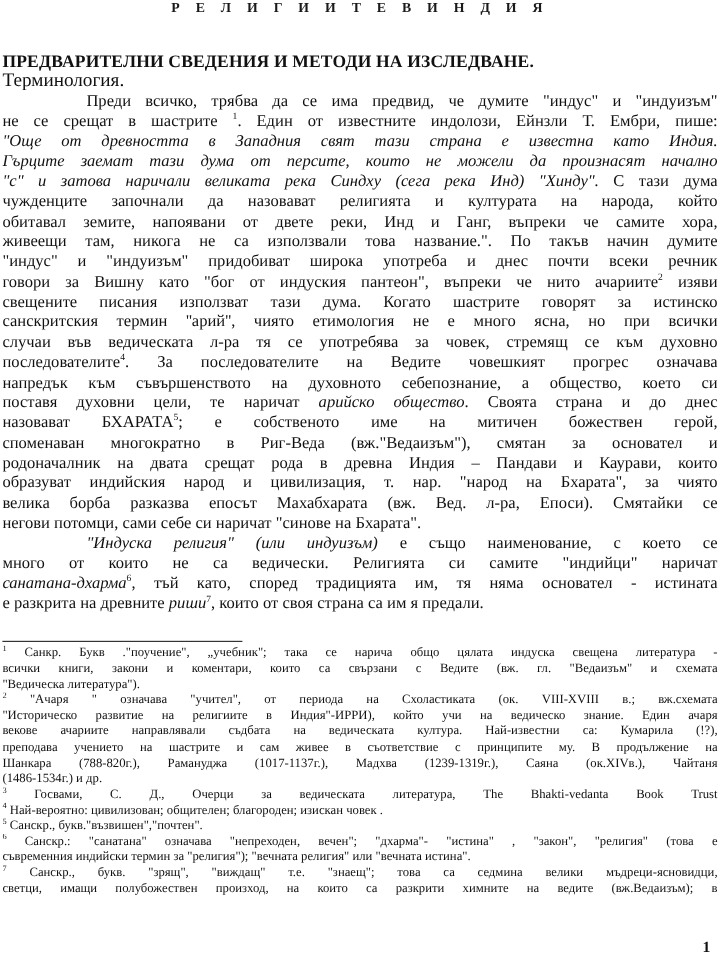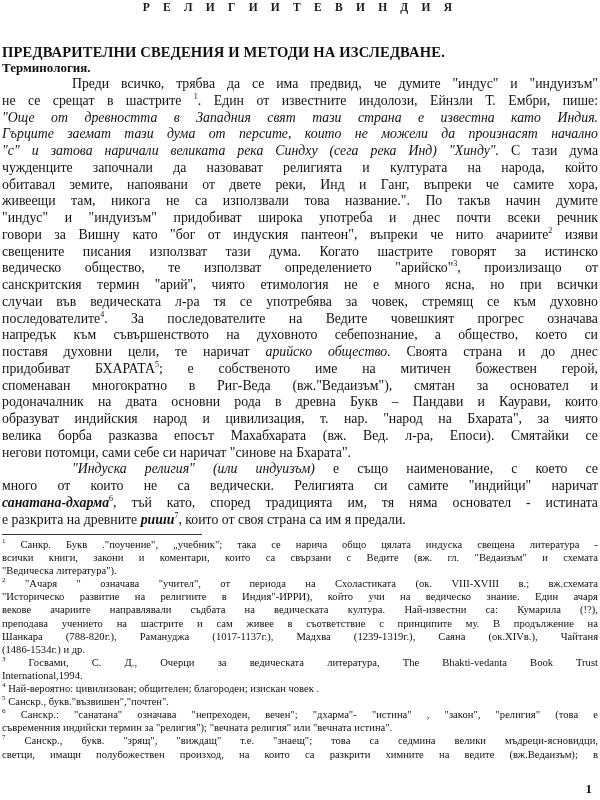--- a/index.html
+++ b/index.html
@@ -14,33 +14,33 @@
     position: absolute; left: 0; top: 0; width: 600px; height: 14px;
     text-align: center; font-weight: bold; font-size: 11.5px;
     letter-spacing: 5.2px; line-height: 14px; color: #1a1a1a;
   }
   .heading {
     position: absolute; left: 2px; top: 44px; width: 596px;
     font-weight: bold; font-size: 14.6px; line-height: 16px; white-space: nowrap;
     letter-spacing: 0.15px;
   }
   .subheading {
-    position: absolute; left: 2px; top: 60px; font-weight: bold;
-    font-size: 13px; line-height: 15px; white-space: nowrap;
+    position: absolute; left: 2px; top: 60px; font-weight: normal;
+    font-size: 16px; line-height: 15px; white-space: nowrap;
   }
   .body-lines { position: absolute; left: 2px; top: 76px; width: 596px; }
   .line {
     height: 16.75px; line-height: 16.75px; font-size: 13.8px;
     text-align: justify; text-align-last: justify; white-space: nowrap;
     overflow: hidden;
   }
   .line.last { text-align-last: left; }
   .indent { padding-left: 70px; }
   .it { font-style: italic; }
-  .bi { font-style: italic; font-weight: bold; }
+  .bi { font-style: italic; font-weight: normal; }
   sup { font-size: 8px; line-height: 0; vertical-align: super; }
   .fn-sep {
     position: absolute; left: 2px; top: 534px; width: 200px; height: 1px;
     background: #333333;
   }
   .footnotes { position: absolute; left: 2px; top: 538px; width: 596px; }
   .fline {
     height: 13.1px; line-height: 13.1px; font-size: 10.6px;
     text-align: justify; text-align-last: justify; white-space: nowrap; overflow: hidden;
   }
@@ -65,29 +65,28 @@
     <div class="line"><span>не се срещат в шастрите</span> <sup>1</sup><span>. Един от известните индолози, Ейнзли Т. Ембри, пише:</span></div>
     <div class="line it"><span>"Още от древността в Западния свят тази страна е известна като Индия.</span></div>
     <div class="line it"><span>Гърците заемат тази дума от персите, които не можели да произнасят начално</span></div>
     <div class="line"><span class="it">"с" и затова наричали великата река Синдху (сега река Инд) "Хинду".</span> <span>С тази дума</span></div>
     <div class="line"><span>чужденците започнали да назовават религията и културата на народа, който</span></div>
     <div class="line"><span>обитавал земите, напоявани от двете реки, Инд и Ганг, въпреки че самите хора,</span></div>
     <div class="line"><span>живеещи там, никога не са използвали това название.".</span> <span>По такъв начин думите</span></div>
     <div class="line"><span>"индус" и "индуизъм" придобиват широка употреба и днес почти всеки речник</span></div>
     <div class="line"><span>говори за Вишну като "бог от индуския пантеон", въпреки че нито ачариите</span><sup>2</sup> <span>изяви</span></div>
     <div class="line"><span>свещените писания използват тази дума. Когато шастрите говорят за истинско</span></div>
-    <div class="line"><span>ведическо общество, те използват определението "арийско"</span><sup>3</sup><span>, произлизащо от</span></div>
     <div class="line"><span>санскритския термин ''арий'', чиято етимология не е много ясна, но при всички</span></div>
     <div class="line"><span>случаи във ведическата л-ра тя се употребява за човек, стремящ се към духовно</span></div>
     <div class="line"><span>последователите</span><sup>4</sup><span>. За последователите на Ведите човешкият прогрес означава</span></div>
     <div class="line"><span>напредък към съвършенството на духовното себепознание, а общество, което си</span></div>
     <div class="line"><span>поставя духовни цели, те наричат</span> <span class="it">арийско общество</span><span>. Своята страна и до днес</span></div>
-    <div class="line"><span>придобиват БХАРАТА</span><sup>5</sup><span>; е собственото име на митичен божествен герой,</span></div>
+    <div class="line"><span>назовават БХАРАТА</span><sup>5</sup><span>; е собственото име на митичен божествен герой,</span></div>
     <div class="line"><span>споменаван многократно в Риг-Веда (вж."Ведаизъм"), смятан за основател и</span></div>
-    <div class="line"><span>родоначалник на двата основни рода в древна Букв – Пандави и Каурави, които</span></div>
+    <div class="line"><span>родоначалник на двата срещат рода в древна Индия – Пандави и Каурави, които</span></div>
     <div class="line"><span>образуват индийския народ и цивилизация, т. нар. "народ на Бхарата", за чиято</span></div>
     <div class="line"><span>велика борба разказва епосът Махабхарата (вж. Вед. л-ра, Епоси). Смятайки се</span></div>
     <div class="line last"><span>негови потомци, сами себе си наричат "синове на Бхарата".</span></div>
     <div class="line indent"><span class="it">"Индуска религия" (или индуизъм)</span> <span>е също наименование, с което се</span></div>
     <div class="line"><span>много от които не са ведически. Религията си самите "индийци" наричат</span></div>
     <div class="line"><span class="bi">санатана-дхарма</span><sup>6</sup><span>, тъй като, според традицията им, тя няма основател - истината</span></div>
     <div class="line last"><span>е разкрита на древните</span> <span class="bi">риши</span><sup>7</sup><span>, които от своя страна са им я предали.</span></div>
   </div>
 
   <div class="fn-sep"></div>
@@ -96,21 +95,20 @@
     <div class="fline"><sup>1</sup> <span>Санкр. Букв ."поучение", „учебник"; така се нарича общо цялата индуска свещена литература -</span></div>
     <div class="fline"><span>всички книги, закони и коментари, които са свързани с Ведите (вж. гл. "Ведаизъм" и схемата</span></div>
     <div class="fline last"><span>"Ведическа литература").</span></div>
     <div class="fline"><sup>2</sup> <span>"Ачаря " означава "учител", от периода на Схоластиката (ок. VIII-XVIII в.; вж.схемата</span></div>
     <div class="fline"><span>"Историческо развитие на религиите в Индия"-ИРРИ), който учи на ведическо знание. Един ачаря</span></div>
     <div class="fline"><span>векове ачариите направлявали съдбата на ведическата култура. Най-известни са: Кумарила (!?),</span></div>
     <div class="fline"><span>преподава учението на шастрите и сам живее в съответствие с принципите му. В продължение на</span></div>
     <div class="fline"><span>Шанкара (788-820г.), Рамануджа (1017-1137г.), Мадхва (1239-1319г.), Саяна (ок.XIVв.), Чайтаня</span></div>
     <div class="fline last"><span>(1486-1534г.) и др.</span></div>
     <div class="fline"><sup>3</sup> <span>Госвами, С. Д., Очерци за ведическата литература, The Bhakti-vedanta Book Trust</span></div>
-    <div class="fline last"><span>International,1994.</span></div>
     <div class="fline last"><sup>4</sup> <span>Най-вероятно: цивилизован; общителен; благороден; изискан човек .</span></div>
     <div class="fline last"><sup>5</sup> <span>Санскр., букв."възвишен","почтен".</span></div>
     <div class="fline"><sup>6</sup> <span>Санскр.: "санатана" означава "непреходен, вечен"; "дхарма"- "истина" , "закон", "религия" (това е</span></div>
     <div class="fline last"><span>съвременния индийски термин за "религия"); "вечната религия" или "вечната истина".</span></div>
     <div class="fline"><sup>7</sup> <span>Санскр., букв. "зрящ", "виждащ" т.е. "знаещ"; това са седмина велики мъдреци-ясновидци,</span></div>
     <div class="fline"><span>светци, имащи полубожествен произход, на които са разкрити химните на ведите (вж.Ведаизъм); в</span></div>
   </div>
 
   <div class="page-number">1</div>
 </div>

